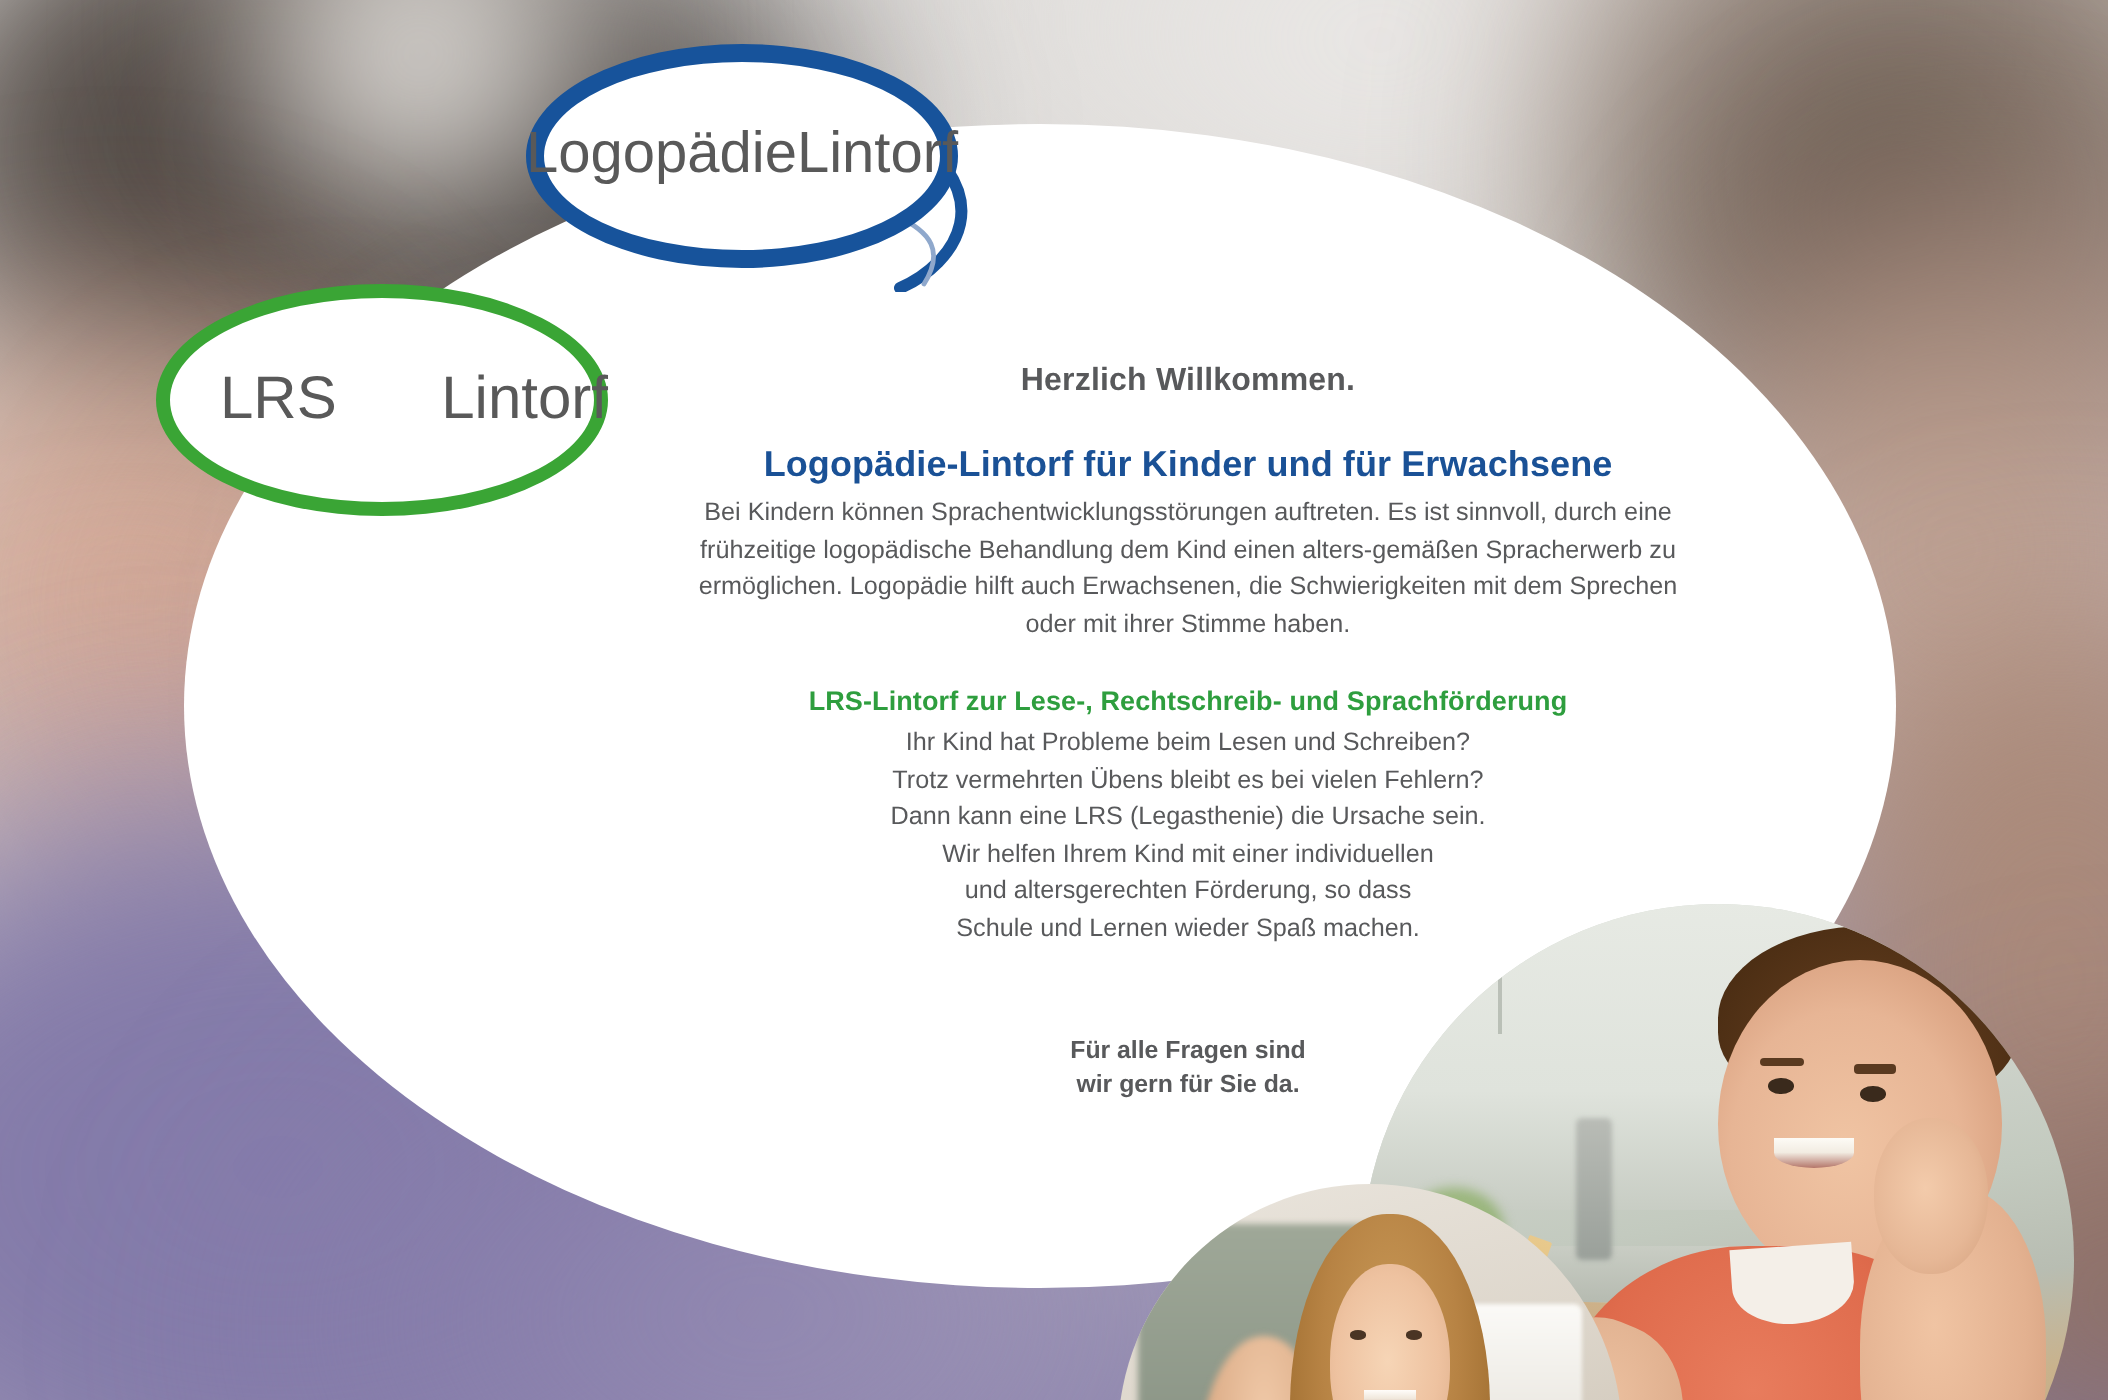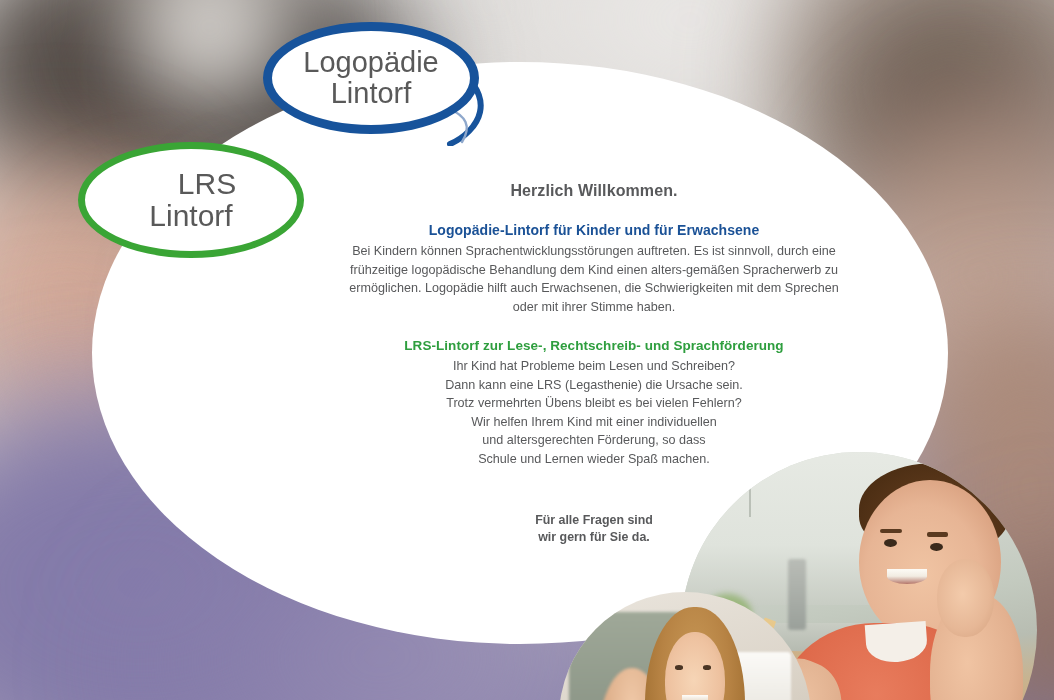--- a/index.html
+++ b/index.html
@@ -81,21 +81,21 @@
     text-align:center;
   }
   .welcome-title{
     font-size:16px; font-weight:bold; color:#58595b;
     letter-spacing:.1px;
     margin-bottom:18px;
   }
   .para{ font-size:12.6px; line-height:18.5px; color:#58595b; }
   .section{ margin-top:22px; }
   .sec-head-blue{
-    font-size:14px; font-weight:bold; color:#1a5196;
+    font-size:18px; font-weight:bold; color:#1a5196;
     margin-bottom:4px; letter-spacing:.05px;
   }
   .sec-head-green{
     font-size:13.5px; font-weight:bold; color:#2e9e3e;
     margin-bottom:4px; letter-spacing:.05px;
   }
   .closing{
     margin-top:44px; font-size:12.4px; line-height:16.5px;
     font-weight:bold; color:#58595b;
   }
@@ -115,22 +115,22 @@
   }
   .logo-oval{
     position:absolute; inset:0;
     border-radius:50%;
     background:#ffffff;
   }
   .oval-blue{ border:9px solid #17539b; }
   .oval-green{ border:7px solid #3aa535; }
   .logo-text{
     position:absolute; inset:0;
-    display:flex; flex-direction:column;
-    align-items:center; justify-content:center;
+    display:flex; flex-direction:row;
+    align-items:center; justify-content:space-between;
     color:#595959;
     line-height:1.07;
     pointer-events:none;
   }
   .logo-l1{ font-size:29px; }
   .logo-l2{ font-size:29px; }
   .lrs-l1{ font-size:30px;margin-left:32px; }
   .lrs-l2{ font-size:30px; }
 
   #logo-swoosh{
@@ -337,22 +337,22 @@
 
   <div class="section">
     <div class="sec-head-blue">Logopädie-Lintorf für Kinder und für Erwachsene</div>
     <div class="para">Bei Kindern können Sprachentwicklungsstörungen auftreten. Es ist sinnvoll, durch eine frühzeitige logopädische Behandlung dem Kind einen alters-gemäßen Spracherwerb zu ermöglichen. Logopädie hilft auch Erwachsenen, die Schwierigkeiten mit dem Sprechen oder mit ihrer Stimme haben.</div>
   </div>
 
   <div class="section">
     <div class="sec-head-green">LRS-Lintorf zur Lese-, Rechtschreib- und Sprachförderung</div>
     <div class="para">
       <div>Ihr Kind hat Probleme beim Lesen und Schreiben?</div>
+      <div>Trotz vermehrten Übens bleibt es bei vielen Fehlern?</div>
       <div>Dann kann eine LRS (Legasthenie) die Ursache sein.</div>
-      <div>Trotz vermehrten Übens bleibt es bei vielen Fehlern?</div>
       <div>Wir helfen Ihrem Kind mit einer individuellen</div>
       <div>und altersgerechten Förderung, so dass</div>
       <div>Schule und Lernen wieder Spaß machen.</div>
     </div>
   </div>
 
   <div class="closing">
     <div>Für alle Fragen sind</div>
     <div>wir gern für Sie da.</div>
   </div>

